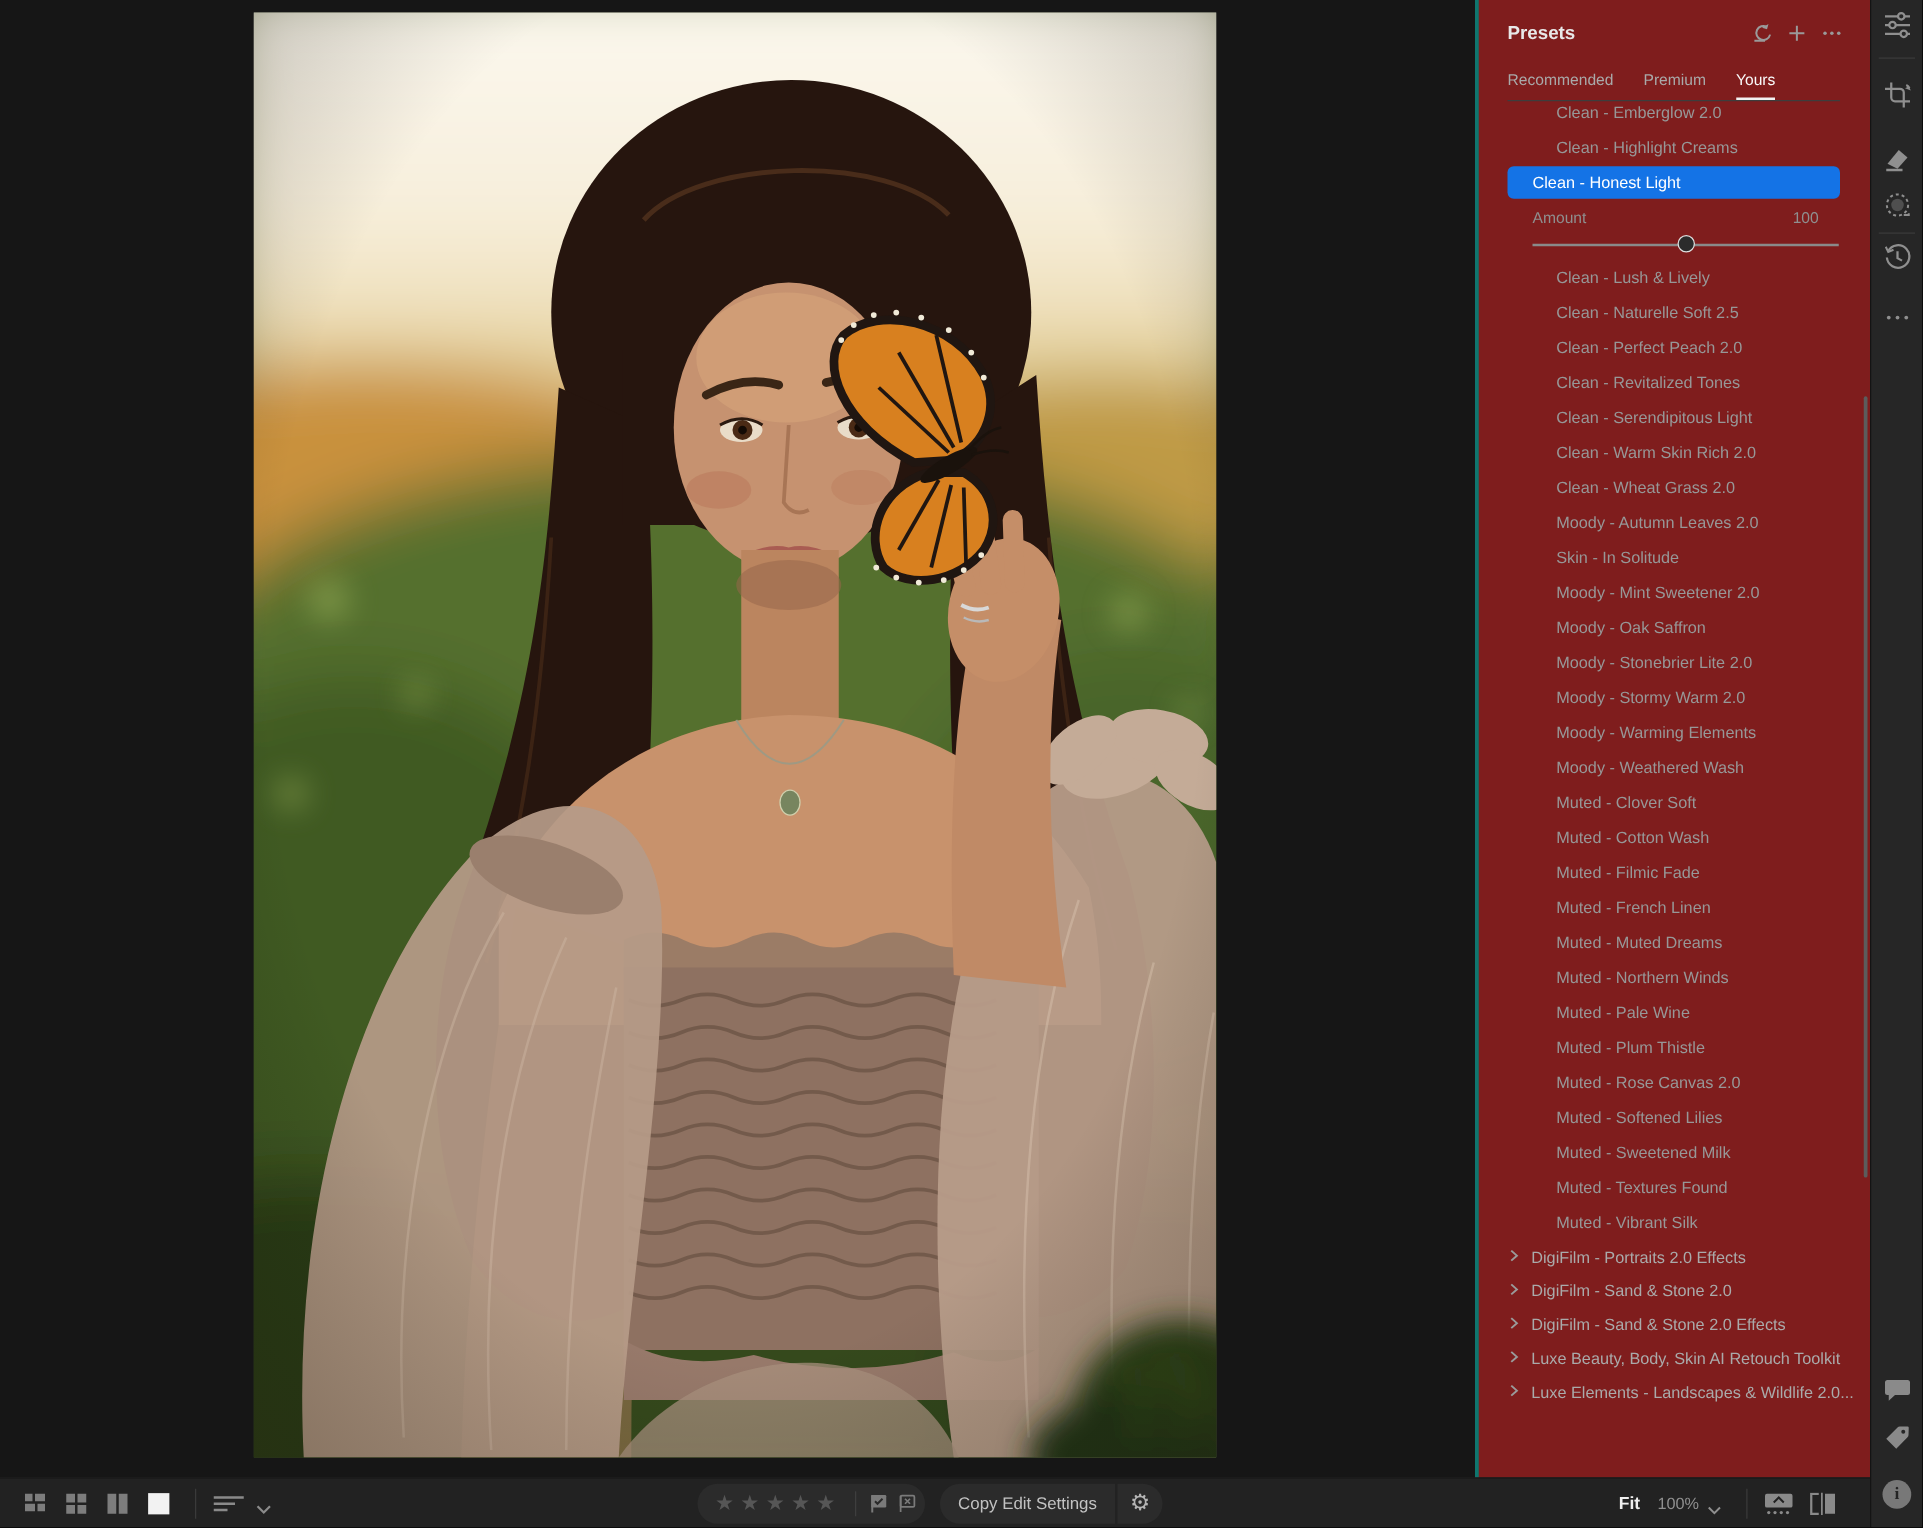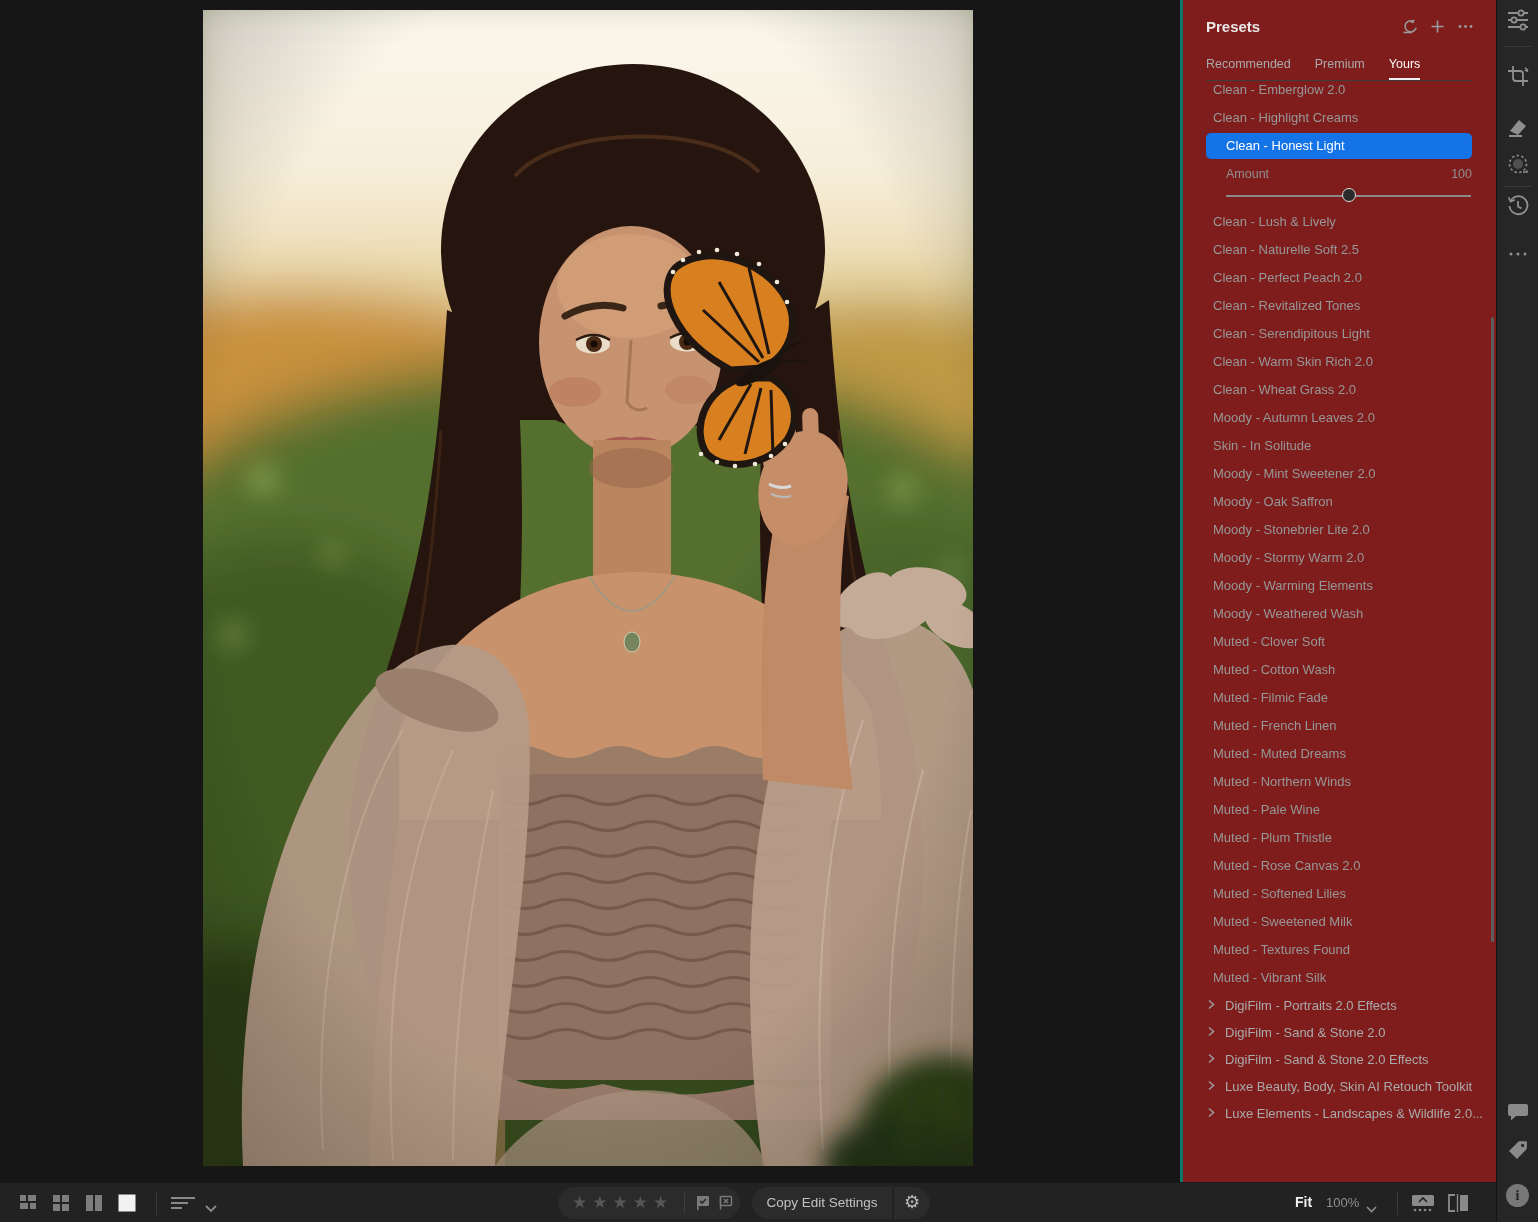--- a/index.html
+++ b/index.html
@@ -12,26 +12,26 @@
   .presets-panel{position:absolute;left:1180px;top:0;width:316px;height:1182px;background:#7f1d1d;
                  border-left:3px solid #0f766e;box-sizing:border-box;}
   .panel-header{position:absolute;left:0;top:0;right:0;height:50px;}
   .panel-title{position:absolute;left:23px;top:18px;font-size:15px;font-weight:700;color:#e8e8e8;}
   .header-icons{position:absolute;right:22px;top:18px;display:flex;align-items:center;gap:12px;color:#9a9a9a;}
   .tabs{position:absolute;left:23px;right:24px;top:50px;height:31px;display:flex;gap:24px;
         border-bottom:1px solid #3d3d3d;box-sizing:border-box;}
   .tab{font-size:12.5px;color:#a9a9a9;line-height:28px;height:30px;box-sizing:border-box;cursor:default;}
   .tab.active{color:#fafafa;border-bottom:2px solid #f2f2f2;}
   .preset-list{position:absolute;left:0;right:0;top:82px;bottom:0;overflow:hidden;}
-  .preset-row{height:28px;line-height:28px;padding-left:30px;font-size:13px;color:#979797;white-space:nowrap;}
+  .preset-row{height:28px;line-height:28px;padding-left:62px;font-size:13px;color:#979797;white-space:nowrap;}
   .preset-row:first-child{margin-top:-6px;}
   .preset-row.selected{height:26px;line-height:26px;margin:1px 24px 1px 23px;padding-left:20px;
                        background:var(--accent,#1473e6);border-radius:5px;color:#ffffff;}
   .amount-block{height:48px;position:relative;}
-  .amount-line{position:absolute;left:43px;right:24px;top:7px;display:flex;justify-content:space-between;
+  .amount-line{position:absolute;left:43px;right:41px;top:7px;display:flex;justify-content:space-between;
                font-size:12.5px;color:#8f8f8f;}
   .slider{position:absolute;left:43px;right:25px;top:28px;height:16px;}
   .slider .track{position:absolute;left:0;right:0;top:7px;height:1.5px;background:#8a8a8a;}
   .slider .knob{position:absolute;top:0;width:14px;height:14px;border-radius:50%;
                 background:#2b2b2b;border:1.5px solid #dedede;box-sizing:border-box;}
   .group-row{height:27px;line-height:27px;padding-left:23px;font-size:13px;color:#aaaaaa;white-space:nowrap;
              display:flex;align-items:center;gap:9px;}
   .panel-scrollbar{position:absolute;left:308px;top:317px;width:3px;height:625px;background:#5c5c5c;border-radius:2px;}
   
   .right-rail{position:absolute;left:1496px;top:0;width:42px;height:1222px;background:#262626;

